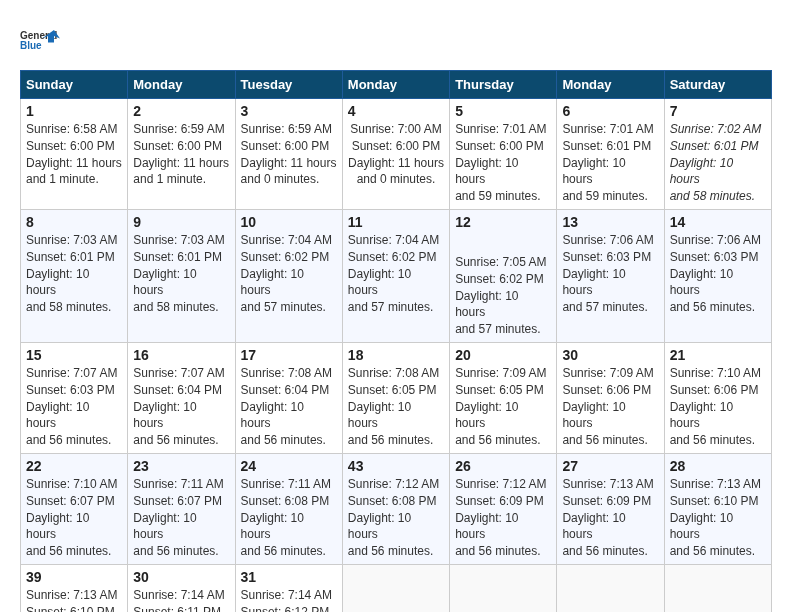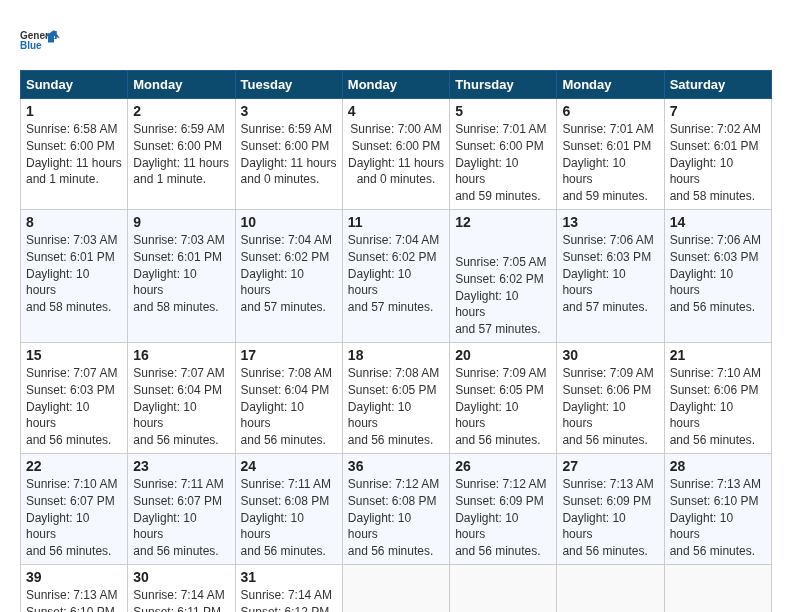--- a/index.html
+++ b/index.html
@@ -144,21 +144,21 @@
         </td>
         <td>
           <span class="day-number">6</span>
           <div class="day-info" style="white-space: pre-line;">Sunrise: 7:01 AM
 Sunset: 6:01 PM
 Daylight: 10 hours
 and 59 minutes.</div>
         </td>
         <td>
           <span class="day-number">7</span>
-          <div class="day-info" style="white-space: pre-line;">Sunrise: 7:02 AM
+          <div class="day-info" style="white-space: pre-line; font-style: italic;">Sunrise: 7:02 AM
 Sunset: 6:01 PM
 Daylight: 10 hours
 and 58 minutes.</div>
         </td>
       </tr>
       <tr>
         <td>
           <span class="day-number">8</span>
           <div class="day-info" style="white-space: pre-line;">Sunrise: 7:03 AM
 Sunset: 6:01 PM
@@ -275,21 +275,21 @@
 and 56 minutes.</div>
         </td>
         <td>
           <span class="day-number">24</span>
           <div class="day-info" style="white-space: pre-line;">Sunrise: 7:11 AM
 Sunset: 6:08 PM
 Daylight: 10 hours
 and 56 minutes.</div>
         </td>
         <td>
-          <span class="day-number">36</span>
+          <span class="day-number">43</span>
           <div class="day-info" style="white-space: pre-line;">Sunrise: 7:12 AM
 Sunset: 6:08 PM
 Daylight: 10 hours
 and 56 minutes.</div>
         </td>
         <td>
           <span class="day-number">26</span>
           <div class="day-info" style="white-space: pre-line;">Sunrise: 7:12 AM
 Sunset: 6:09 PM
 Daylight: 10 hours

